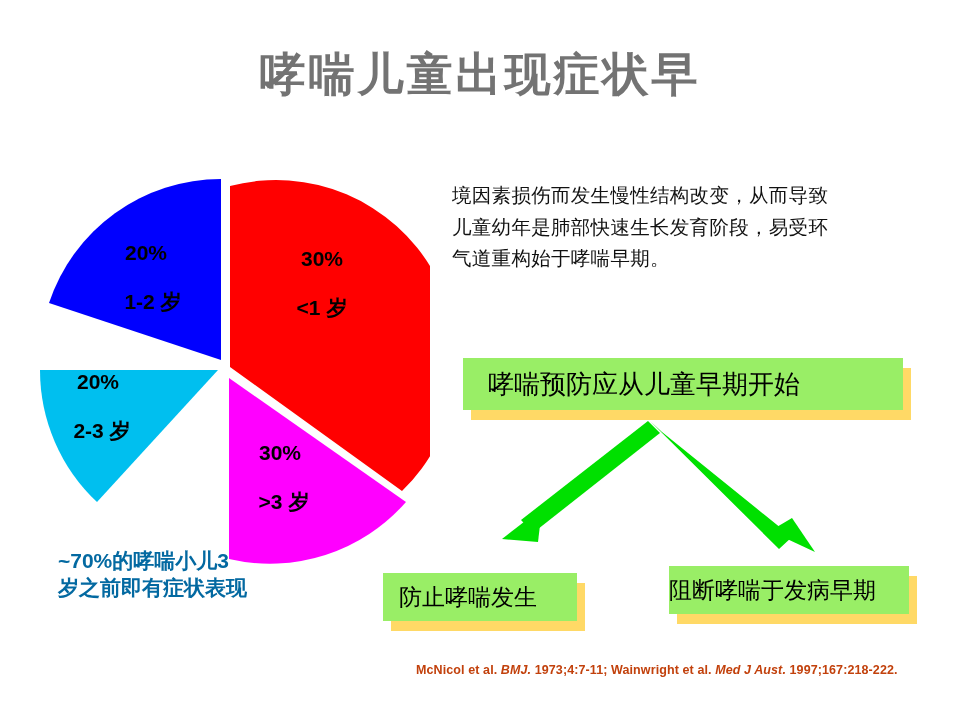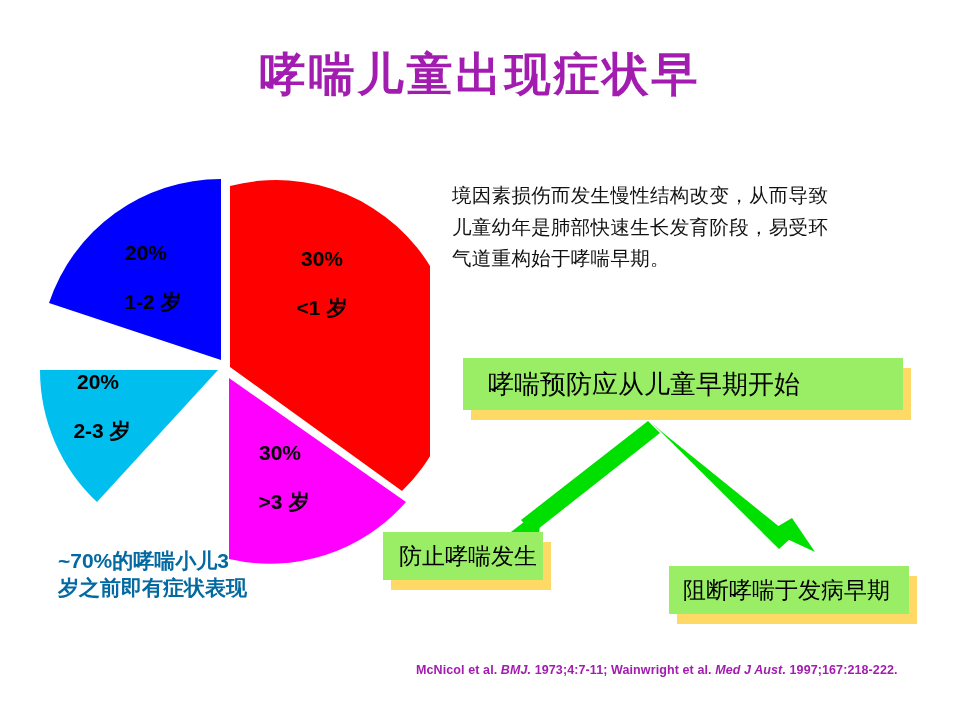--- a/index.html
+++ b/index.html
@@ -11,21 +11,21 @@
   }
   .slide{position:absolute;inset:0;width:960px;height:720px;}
 
   
   .title{
     position:absolute;left:0;top:48px;width:960px;
     text-align:center;
     font-size:46px;
     font-weight:700;
     letter-spacing:3px;
-    color:#a21caf;
+    color:#737373;
     line-height:1.15;
     white-space:nowrap;
   }
 
   
   .pie-wrap{position:absolute;left:40px;top:170px;width:390px;height:400px;}
   .pie-svg{display:block;}
   .pie-label{
     font-family:"Liberation Sans","DejaVu Sans",sans-serif;
     font-size:21px;font-weight:700;fill:#000000;
@@ -60,35 +60,35 @@
   }
   .gbox .face span{
     display:block;white-space:nowrap;
     color:#000000;
   }
 
   #box-main{left:463px;top:358px;width:440px;height:52px;}
   #box-main .face{padding-left:25px;}
   #box-main .face span{font-size:26px;}
 
-  #box-left{left:383px;top:532px;width:160px;height:48px;}
+  #box-left{left:383px;top:573px;width:194px;height:48px;}
   #box-left .face{padding-left:16px;}
   #box-left .face span{font-size:23px;}
 
   #box-right{left:669px;top:566px;width:240px;height:48px;}
-  #box-right .face{padding-left:14px;}
+  #box-right .face{}
   #box-right .face span{font-size:23px;}
 
   
   .arrows{position:absolute;left:480px;top:415px;width:400px;height:150px;}
 
   
   .cite{
     position:absolute;
-    font-size:12.5px;font-weight:700;color:#a21caf;
+    font-size:12.5px;font-weight:700;color:#c2410c;
     white-space:nowrap;
     letter-spacing:0.1px;
   }
   #cite-1{left:416px;top:663px;}
   #cite-2{left:652px;top:681px;}
   .cite i{font-style:italic;}
 </style>
 </head>
 <body>
 

